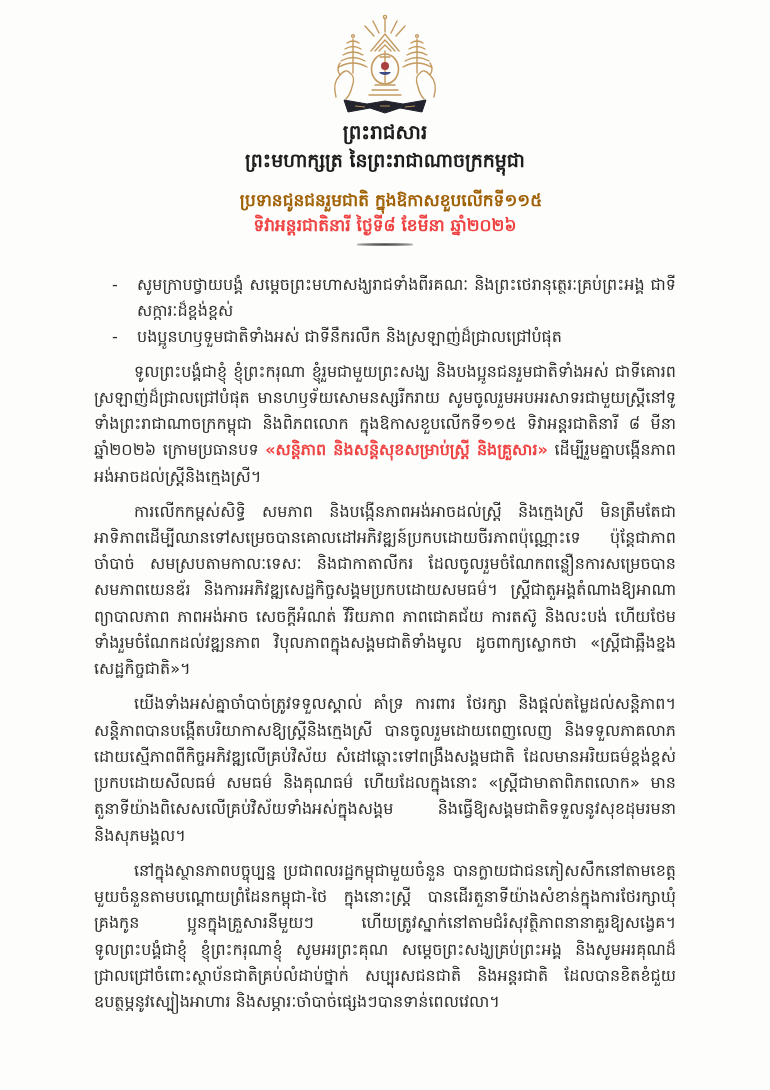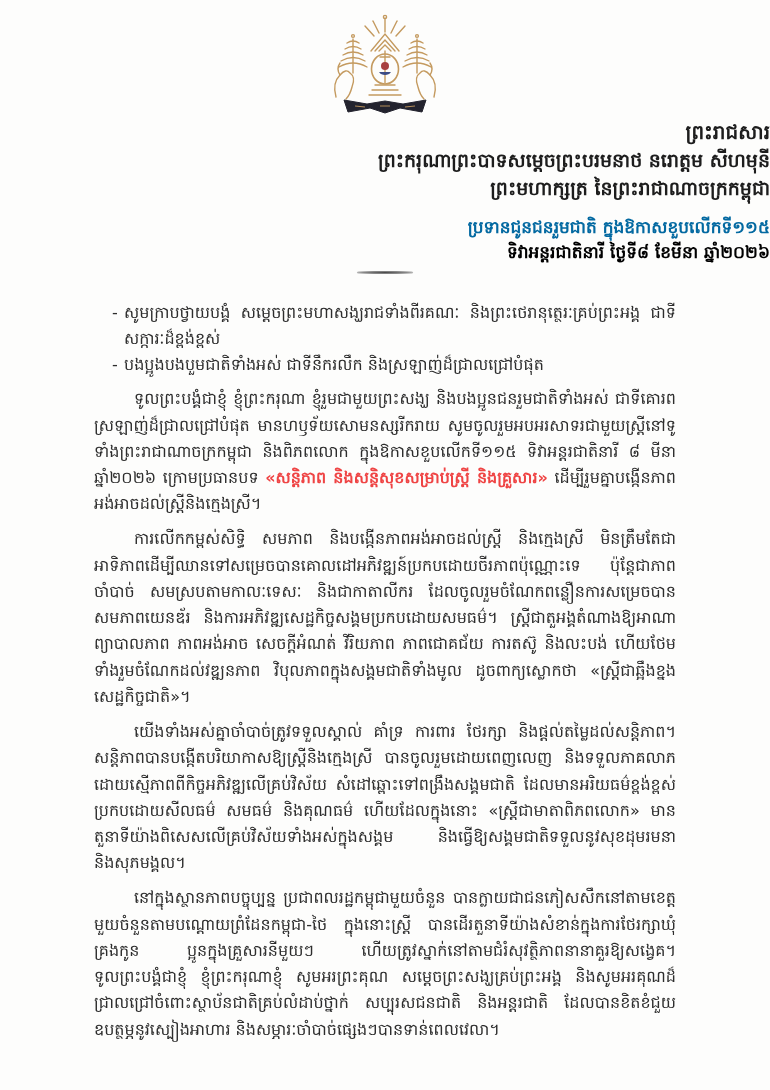--- a/index.html
+++ b/index.html
@@ -12,46 +12,46 @@
     color:#2e2e2e;
     overflow:hidden;
     box-sizing:border-box;
   }
   .emblem-wrap{
     width:130px;height:104px;
     margin:13px auto 2px auto;
     display:flex;align-items:center;justify-content:center;
   }
   .header{
-    text-align:right;
+    text-align:center;
     color:#1d1d1d;
     line-height:1.3;
   }
   .header .t1{font-size:20px;font-weight:bold;margin:2px 0 3px 0;}
   .header .t2{font-size:19px;font-weight:bold;margin:0 0 3px 0;}
   .header .t3{font-size:19px;font-weight:bold;margin:0 0 16px 0;}
-  .header .t4{font-size:17px;font-weight:600;color:#0369a1;margin:0 0 3px 12px;}
-  .header .t5{font-size:17px;font-weight:600;color:#000000;margin:0;}
+  .header .t4{font-size:17px;font-weight:600;color:#a16207;margin:0 0 3px 12px;}
+  .header .t5{font-size:17px;font-weight:600;color:#ef4444;margin:0;}
   .divider{
     width:56px;height:3px;margin:7px auto 0 auto;
     background:radial-gradient(ellipse at center,#4a4a4a 0%,#8a8a8a 55%,rgba(255,255,255,0) 95%);
     border-radius:2px;
   }
   .body-block{
     width:582px;
     margin:26px auto 0 auto;
     font-size:16px;
     line-height:1.64;
     text-align:justify;
     color:#2d2d2d;
   }
   .salutation{margin:0 0 8px 18px;}
   .sal-item{display:flex;align-items:flex-start;margin:0;}
   .sal-bullet{flex:0 0 12px;color:#2d2d2d;}
-  .sal-text{flex:1;}
+  .sal-text{flex:1;margin-left:13px;}
   .para{margin:0 0 9px 0;text-indent:40px;}
   .para:last-child{margin-bottom:18px;}
   .theme-bold{font-weight:bold;color:#ef4444;}
 </style>
 </head>
 <body>
 
 <div class="page">
 
   <div class="emblem-wrap">
@@ -107,37 +107,36 @@
       <g stroke="#c49a5f" stroke-width="0.9">
         <line x1="33" y1="93" x2="43" y2="94"></line>
         <line x1="58" y1="93" x2="68" y2="93"></line>
         <line x1="83" y1="94" x2="93" y2="93"></line>
       </g>
     </svg>
   </div>
 
   <div class="header">
     <div class="t1">ព្រះរាជសារ</div>
-    <div class="t2">ព្រះករុណាព្រះបាទសម្តេចព្រះបរមនាថ នរោត្តម សីហមុនី</div>
     <div class="t3">ព្រះមហាក្សត្រ នៃព្រះរាជាណាចក្រកម្ពុជា</div>
     <div class="t4">ប្រទានជូនជនរួមជាតិ ក្នុងឱកាសខួបលើកទី១១៥</div>
     <div class="t5">ទិវាអន្តរជាតិនារី ថ្ងៃទី៨ ខែមីនា ឆ្នាំ២០២៦</div>
     <div class="divider"></div>
   </div>
 
   <div class="body-block">
 
     <div class="salutation">
       <div class="sal-item">
         <span class="sal-bullet">-</span>
         <span class="sal-text">សូមក្រាបថ្វាយបង្គំ សម្តេចព្រះមហាសង្ឃរាជទាំងពីរគណៈ និងព្រះថេរានុត្ថេរៈគ្រប់ព្រះអង្គ ជាទីសក្ការៈដ៏ខ្ពង់ខ្ពស់</span>
       </div>
       <div class="sal-item">
         <span class="sal-bullet">-</span>
-        <span class="sal-text">បងប្អូងបងបួមជាតិទាំងអស់ ជាទីនឹករលឹក និងស្រឡាញ់ដ៏ជ្រាលជ្រៅបំផុត</span>
+        <span class="sal-text">បងប្អូនហឫទួមជាតិទាំងអស់ ជាទីនឹករលឹក និងស្រឡាញ់ដ៏ជ្រាលជ្រៅបំផុត</span>
       </div>
     </div>
 
     <p class="para"><span>ទូលព្រះបង្គំជាខ្ញុំ ខ្ញុំព្រះករុណា ខ្ញុំរួមជាមួយព្រះសង្ឃ និងបងប្អូនជនរួមជាតិទាំងអស់ ជាទីគោរពស្រឡាញ់ដ៏ជ្រាលជ្រៅបំផុត មានហឫទ័យសោមនស្សរីករាយ សូមចូលរួមអបអរសាទរជាមួយស្ត្រីនៅទូទាំងព្រះរាជាណាចក្រកម្ពុជា និងពិភពលោក ក្នុងឱកាសខួបលើកទី១១៥ ទិវាអន្តរជាតិនារី ៨ មីនា ឆ្នាំ២០២៦ ក្រោមប្រធានបទ </span><span class="theme-bold">«សន្តិភាព និងសន្តិសុខសម្រាប់ស្ត្រី និងគ្រួសារ»</span><span> ដើម្បីរួមគ្នាបង្កើនភាពអង់អាចដល់ស្ត្រីនិងក្មេងស្រី។</span></p>
 
     <p class="para">ការលើកកម្ពស់សិទ្ធិ សមភាព និងបង្កើនភាពអង់អាចដល់ស្ត្រី និងក្មេងស្រី មិនត្រឹមតែជាអាទិភាពដើម្បីឈានទៅសម្រេចបានគោលដៅអភិវឌ្ឍន៍ប្រកបដោយចីរភាពប៉ុណ្ណោះទេ ប៉ុន្តែជាភាពចាំបាច់ សមស្របតាមកាលៈទេសៈ និងជាកាតាលីករ ដែលចូលរួមចំណែកពន្លឿនការសម្រេចបានសមភាពយេនឌ័រ និងការអភិវឌ្ឍសេដ្ឋកិច្ចសង្គមប្រកបដោយសមធម៌។ ស្ត្រីជាតួអង្គតំណាងឱ្យអាណាព្យាបាលភាព ភាពអង់អាច សេចក្តីអំណត់ វីរិយភាព ភាពជោគជ័យ ការតស៊ូ និងលះបង់ ហើយថែមទាំងរួមចំណែកដល់វឌ្ឍនភាព វិបុលភាពក្នុងសង្គមជាតិទាំងមូល ដូចពាក្យស្លោកថា «ស្ត្រីជាឆ្អឹងខ្នងសេដ្ឋកិច្ចជាតិ»។</p>
 
     <p class="para">យើងទាំងអស់គ្នាចាំបាច់ត្រូវទទួលស្គាល់ គាំទ្រ ការពារ ថែរក្សា និងផ្តល់តម្លៃដល់សន្តិភាព។ សន្តិភាពបានបង្កើតបរិយាកាសឱ្យស្ត្រីនិងក្មេងស្រី បានចូលរួមដោយពេញលេញ និងទទួលភាគលាភដោយស្មើភាពពីកិច្ចអភិវឌ្ឍលើគ្រប់វិស័យ សំដៅឆ្ពោះទៅពង្រឹងសង្គមជាតិ ដែលមានអរិយធម៌ខ្ពង់ខ្ពស់ប្រកបដោយសីលធម៌ សមធម៌ និងគុណធម៌ ហើយដែលក្នុងនោះ «ស្ត្រីជាមាតាពិភពលោក» មានតួនាទីយ៉ាងពិសេសលើគ្រប់វិស័យទាំងអស់ក្នុងសង្គម និងធ្វើឱ្យសង្គមជាតិទទួលនូវសុខដុមរមនា និងសុភមង្គល។</p>
 
     <p class="para">នៅក្នុងស្ថានភាពបច្ចុប្បន្ន ប្រជាពលរដ្ឋកម្ពុជាមួយចំនួន បានក្លាយជាជនភៀសសឹកនៅតាមខេត្តមួយចំនួនតាមបណ្តោយព្រំដែនកម្ពុជា-ថៃ ក្នុងនោះស្ត្រី បានដើរតួនាទីយ៉ាងសំខាន់ក្នុងការថែរក្សាឃុំគ្រងកូន ប្អូនក្នុងគ្រួសារនីមួយៗ ហើយត្រូវស្នាក់នៅតាមជំរំសុវត្ថិភាពនានាគួរឱ្យសង្វេគ។ ទូលព្រះបង្គំជាខ្ញុំ ខ្ញុំព្រះករុណាខ្ញុំ សូមអរព្រះគុណ សម្តេចព្រះសង្ឃគ្រប់ព្រះអង្គ និងសូមអរគុណដ៏ជ្រាលជ្រៅចំពោះស្ថាប័នជាតិគ្រប់លំដាប់ថ្នាក់ សប្បុរសជនជាតិ និងអន្តរជាតិ ដែលបានខិតខំជួយឧបត្ថម្ភនូវស្បៀងអាហារ និងសម្ភារៈចាំបាច់ផ្សេងៗបានទាន់ពេលវេលា។</p>

